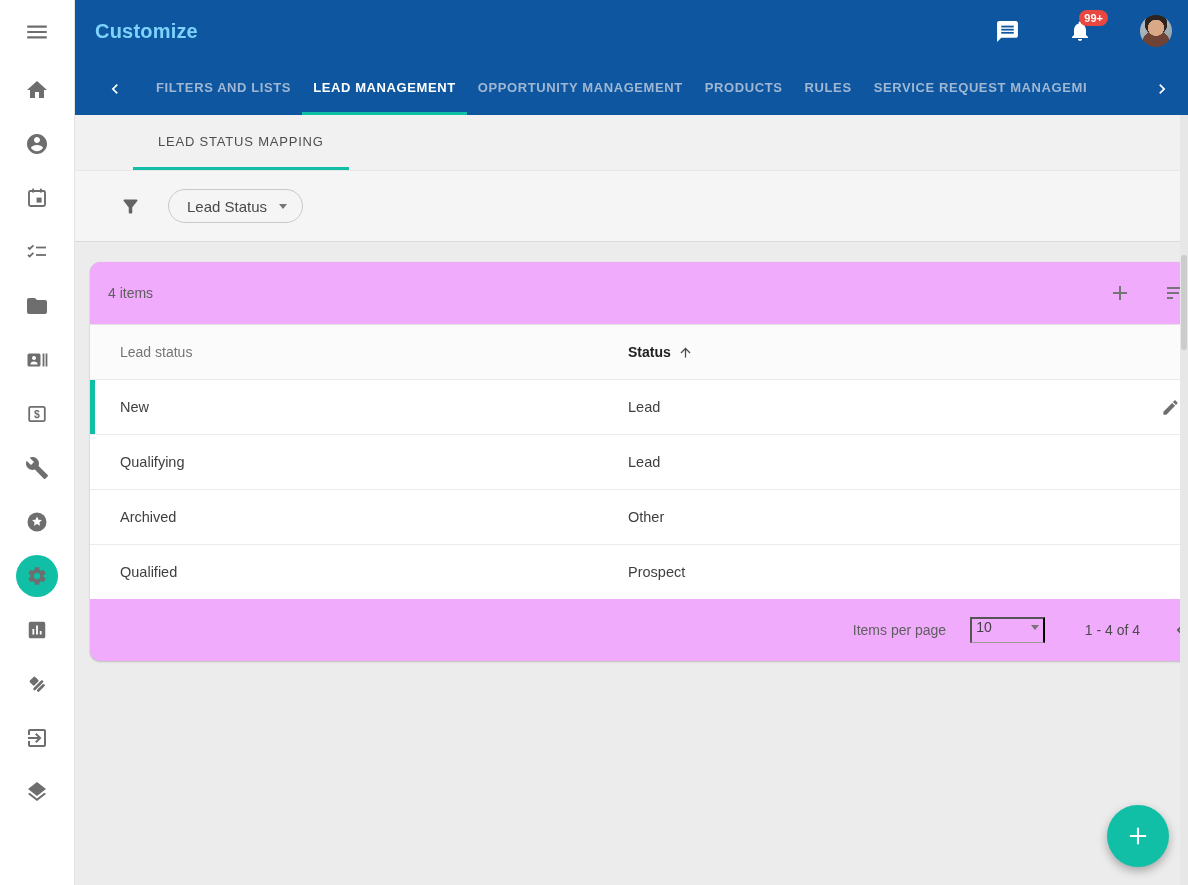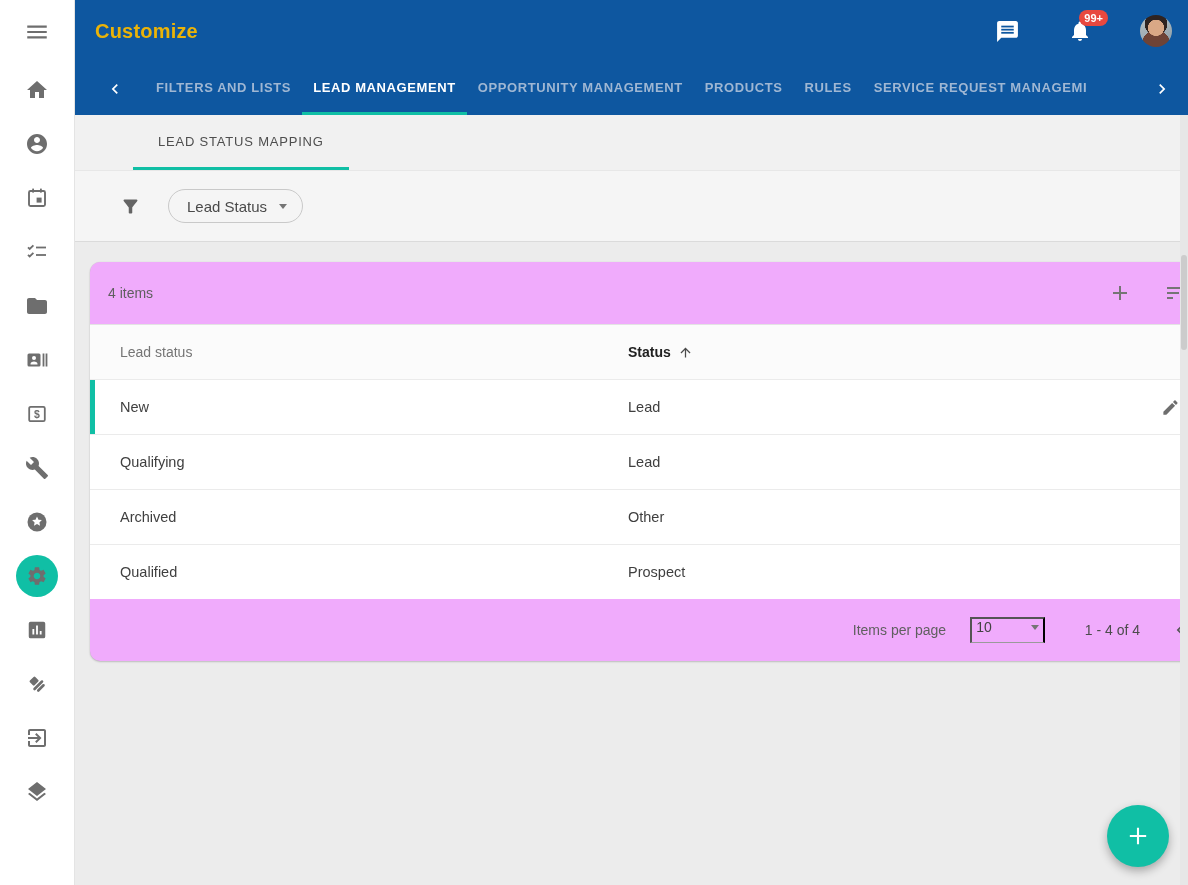--- a/index.html
+++ b/index.html
@@ -16,21 +16,21 @@
   .hamburger{margin-top:18px;width:28px;height:28px;display:flex;align-items:center;justify-content:center;cursor:pointer;background:none;border:none;}
   .side-nav{margin-top:17px;display:flex;flex-direction:column;}
   .side-item{width:54px;height:54px;display:flex;align-items:center;justify-content:center;cursor:pointer;}
   .side-item svg{fill:#6E6E6E;}
   .side-item.active-circle{position:relative;}
   .gear-circle{width:42px;height:42px;border-radius:50%;background:var(--accent-teal);display:flex;align-items:center;justify-content:center;}
 
   
   .header{margin-left:75px;height:115px;background:var(--header-blue);}
   .header-top{height:62px;display:flex;align-items:center;padding:0 16px 0 20px;}
-  .app-title{color:#eab308;font-size:20px;font-weight:bold;letter-spacing:.2px;}
+  .app-title{color:#7dd3fc;font-size:20px;font-weight:bold;letter-spacing:.2px;}
   .header-actions{margin-left:auto;display:flex;align-items:center;gap:48px;}
   .icon-btn{background:none;border:none;cursor:pointer;position:relative;display:flex;align-items:center;justify-content:center;}
   .badge{position:absolute;top:-9px;right:-16px;background:var(--badge-red);color:#fff;font-size:11px;font-weight:bold;padding:2px 5px;border-radius:10px;line-height:12px;}
   .avatar{width:32px;height:32px;border-radius:50%;border:none;cursor:pointer;
     background:
       radial-gradient(circle at 50% 40%, #d9a886 0 32%, rgba(0,0,0,0) 33%),
       radial-gradient(circle at 50% 92%, #6e4336 0 42%, rgba(0,0,0,0) 43%),
       radial-gradient(circle at 50% 28%, #2f2320 0 40%, rgba(0,0,0,0) 41%),
       linear-gradient(160deg,#b9c4c9 0%,#8a9aa3 100%);}
 

